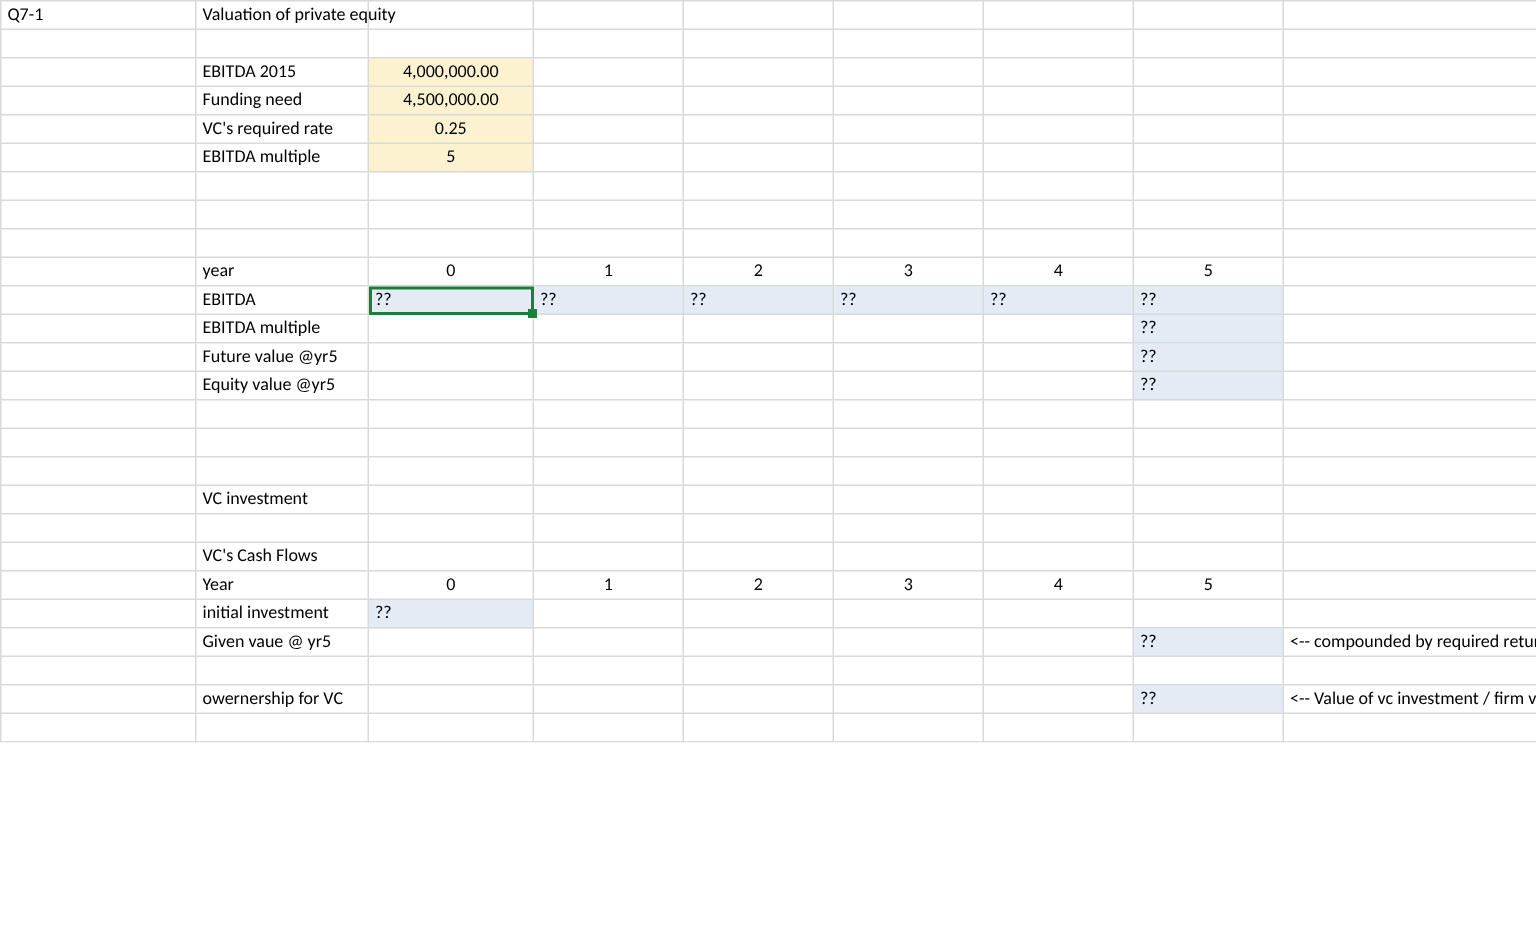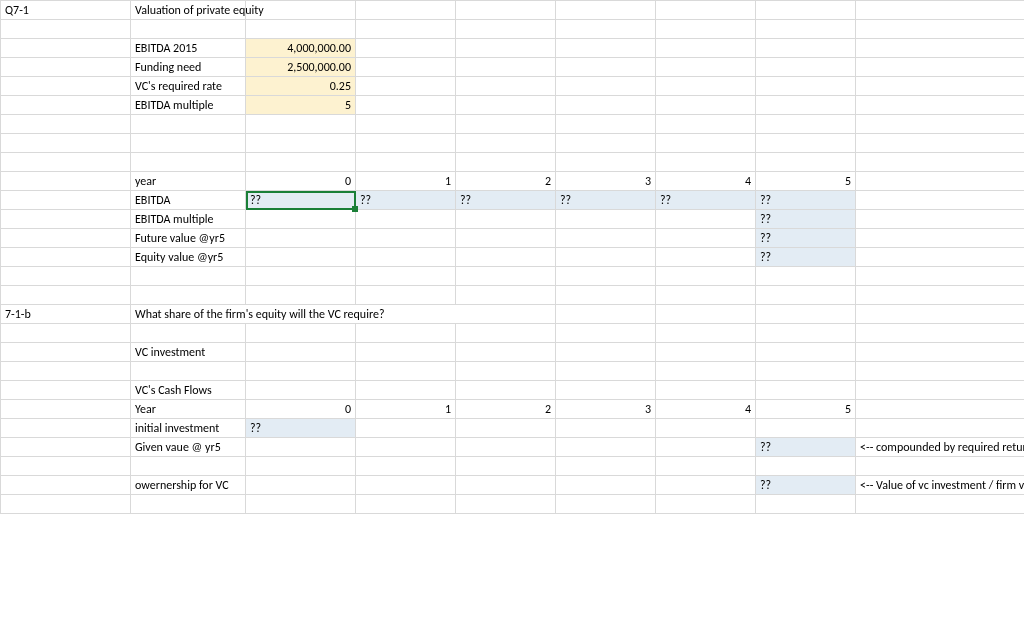--- a/index.html
+++ b/index.html
@@ -25,21 +25,21 @@
   }
   .colA { width: 130px; }
   .colB { width: 115px; }
   .colC { width: 110px; }
   .colD { width: 100px; }
   .colE { width: 100px; }
   .colF { width: 100px; }
   .colG { width: 100px; }
   .colH { width: 100px; }
   .colI { width: 169px; }
-  .r { text-align: right; }
+  .r { text-align: center; }
   .hl-yellow { background: #fdf2d0; }
   .hl-blue { background: #e3ecf4; }
   .active-cell {
     outline: 2px solid #1a7f37;
     outline-offset: -2px;
     background: #e3ecf4;
     position: relative;
   }
   .active-cell::after {
     content: "";
@@ -96,21 +96,21 @@
   <td></td>
         <td></td>
         <td></td>
         <td></td>
         <td></td>
         <td></td>
 </tr>
 <tr>
   <td></td>
   <td>Funding need</td>
-  <td class="hl-yellow r">2,500,000.00</td>
+  <td class="hl-yellow r">4,500,000.00</td>
   <td></td>
         <td></td>
         <td></td>
         <td></td>
         <td></td>
         <td></td>
 </tr>
 <tr>
   <td></td>
   <td>VC's required rate</td>
@@ -237,28 +237,20 @@
         <td></td>
         <td></td>
         <td></td>
         <td></td>
         <td></td>
         <td></td>
         <td></td>
         <td></td>
       </tr>
 <tr>
-  <td>7-1-b</td>
-  <td colspan="4">What share of the firm's equity will the VC require?</td>
-  <td></td>
-        <td></td>
-        <td></td>
-        <td></td>
-</tr>
-<tr>
         <td></td>
         <td></td>
         <td></td>
         <td></td>
         <td></td>
         <td></td>
         <td></td>
         <td></td>
         <td></td>
       </tr>

